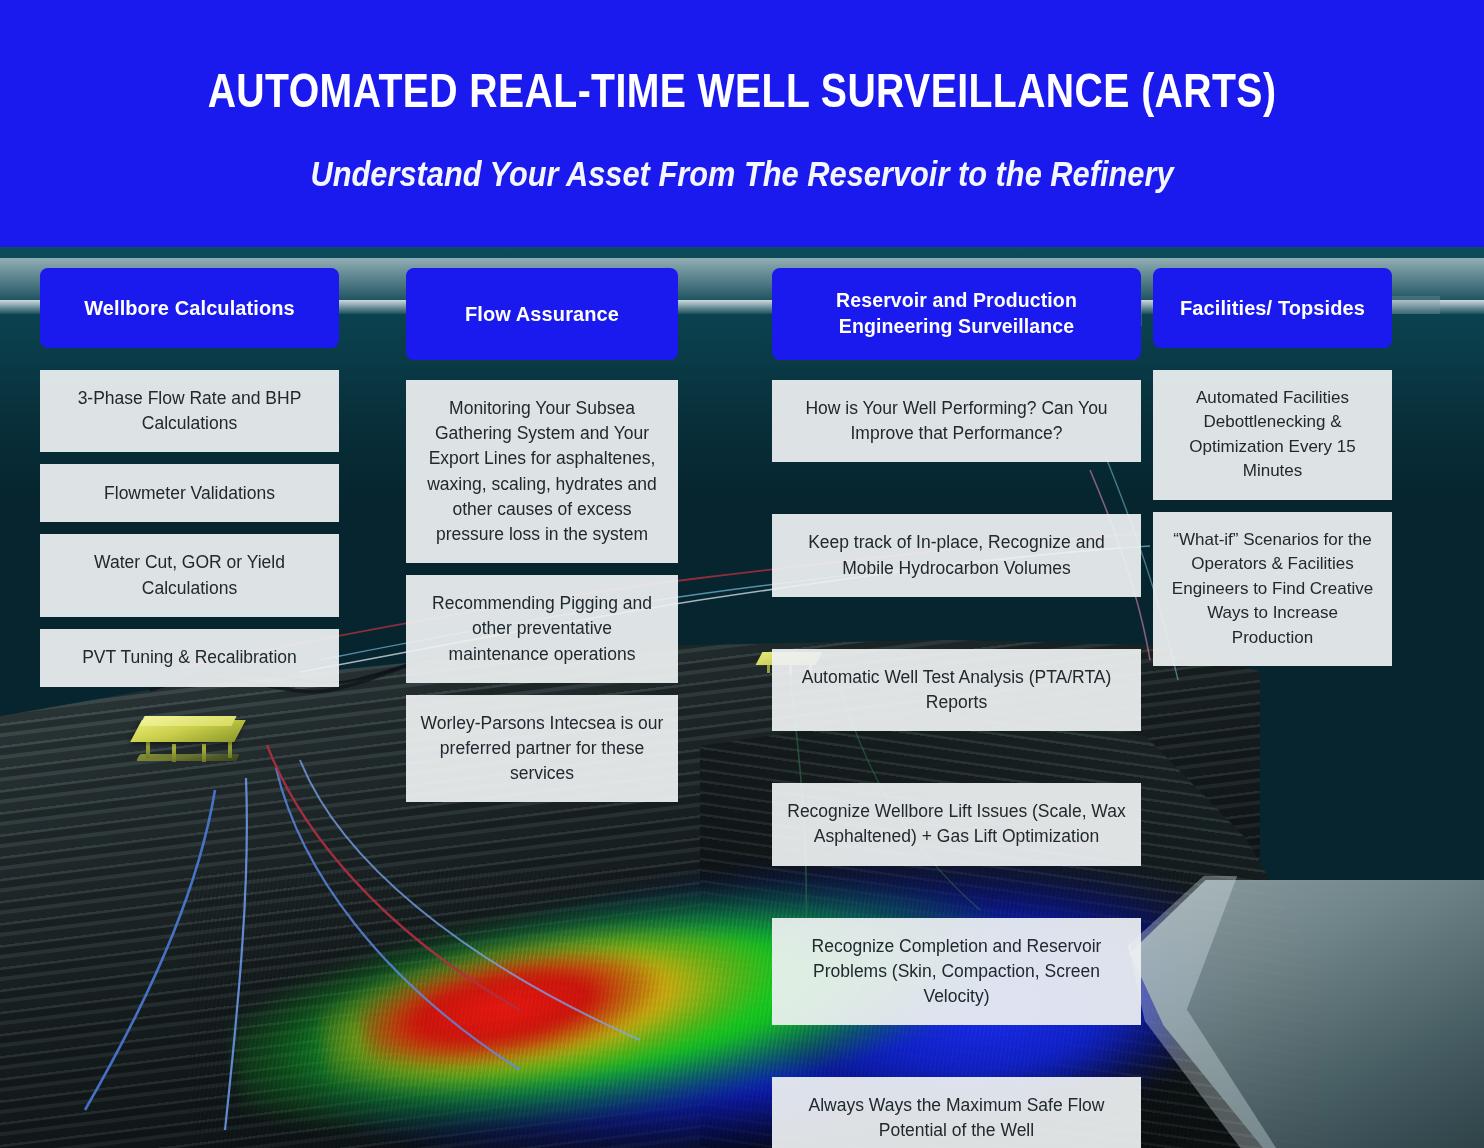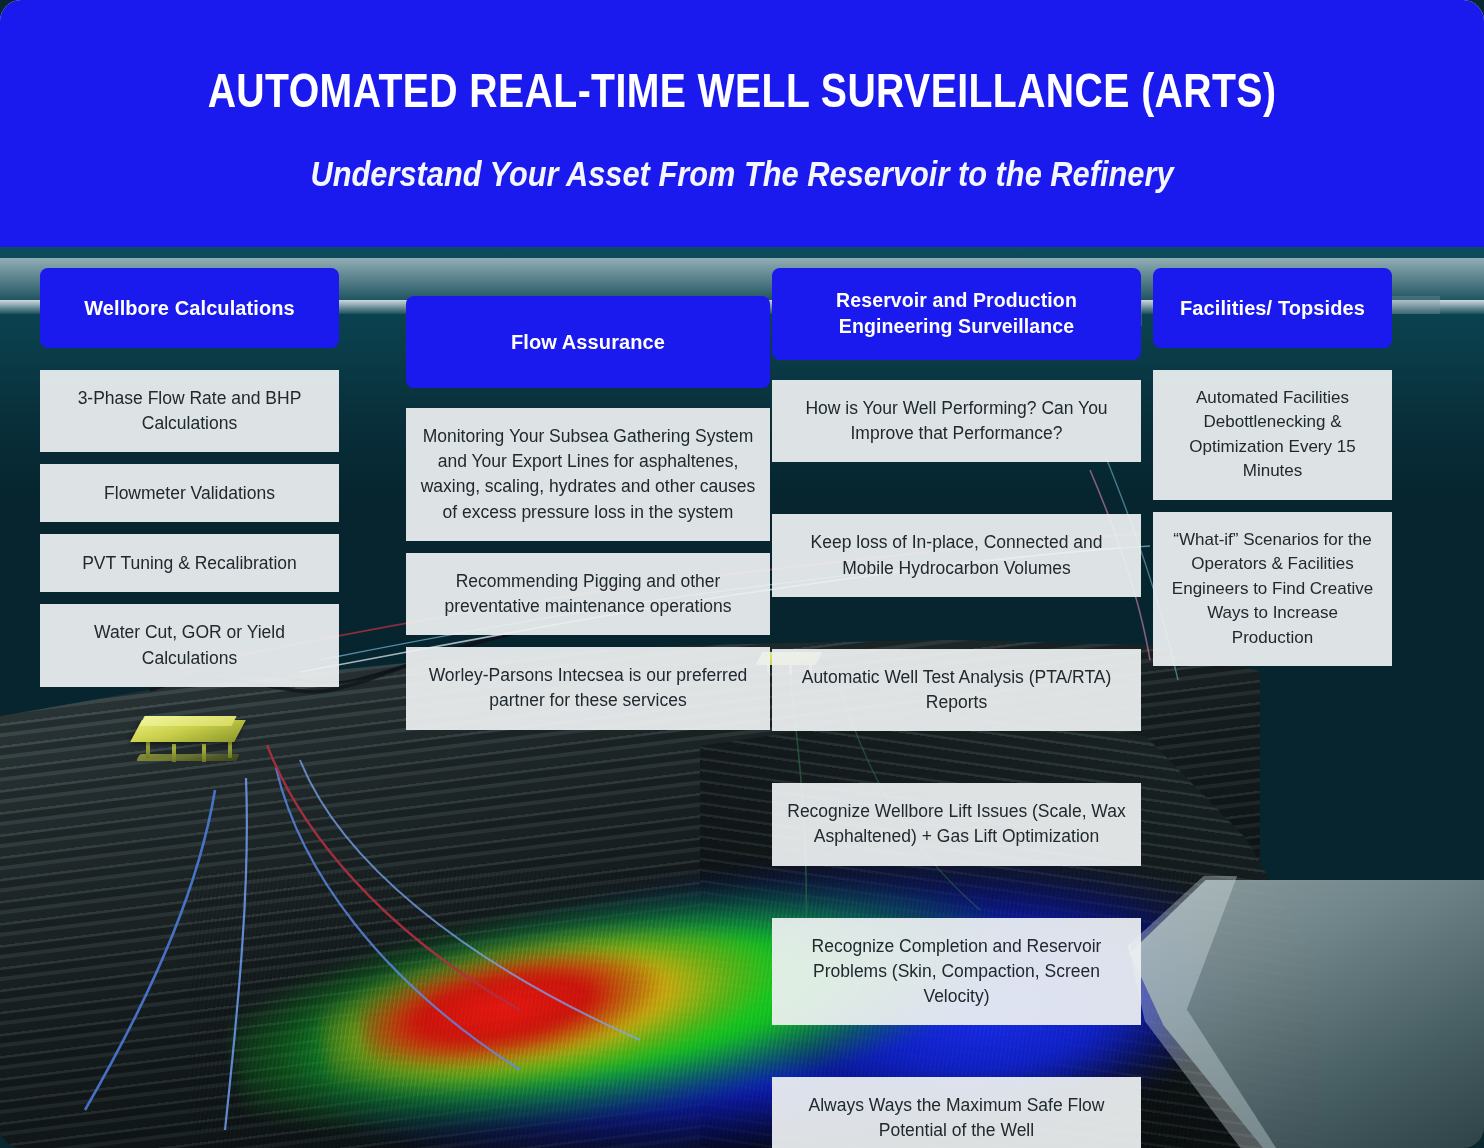--- a/index.html
+++ b/index.html
@@ -4,21 +4,21 @@
 <style>
   * { margin:0; padding:0; box-sizing:border-box; }
 
   body {
     width:1484px; height:1148px;
     font-family:"Liberation Sans", sans-serif;
     overflow:hidden; position:relative; background:#0a2730;
   }
 
   #infographic {
-    position:relative; width:1484px; height:1148px; overflow:hidden;border-radius:21px;
+    position:relative; width:1484px; height:1148px; overflow:hidden;
   }
 
   
   .bg-scene { position:absolute; inset:0; overflow:hidden; }
 
   
   .bg-water {
     position:absolute; left:0; top:0; width:1484px; height:1148px;
     background:
       linear-gradient(to bottom,
@@ -201,21 +201,21 @@
     font-size:35px; font-weight:bold; font-style:italic;
     transform:scaleX(.88); transform-origin:center;
     white-space:nowrap;
   }
 
   
   .columns { position:absolute; inset:0; z-index:10; }
 
   .column { position:absolute; top:268px; }
   .col-0 { left:40px;   width:299px; }
-  .col-1 { left:406px;  width:364px;margin-top:28px; }
+  .col-1 { left:406px;  width:272px; }
   .col-2 { left:772px;  width:369px; }
   .col-3 { left:1153px; width:239px; }
 
   .col-header {
     background:#1a1aee; border-radius:8px;
     color:#ffffff; text-align:center;
     font-family:"Liberation Sans Narrow","Liberation Sans", sans-serif;
     font-weight:bold; font-size:20px; line-height:1.32;
     display:flex; align-items:center; justify-content:center;
     padding:10px 12px; letter-spacing:.1px;
@@ -316,39 +316,39 @@
     <div class="sub-title">Understand Your Asset From The Reservoir to the Refinery</div>
   </div>
 
   <div class="columns">
 
     <div class="column col-0">
       <div class="col-header">Wellbore Calculations</div>
       <div class="cards">
         <div class="card">3-Phase Flow Rate and BHP Calculations</div>
         <div class="card">Flowmeter Validations</div>
+        <div class="card">Water Cut, GOR or Yield Calculations</div>
         <div class="card">PVT Tuning &amp; Recalibration</div>
-        <div class="card">Water Cut, GOR or Yield Calculations</div>
       </div>
     </div>
 
     <div class="column col-1">
       <div class="col-header">Flow Assurance</div>
       <div class="cards">
         <div class="card">Monitoring Your Subsea Gathering System and Your Export Lines for asphaltenes, waxing, scaling, hydrates and other causes of excess pressure loss in the system</div>
         <div class="card">Recommending Pigging and other preventative maintenance operations</div>
         <div class="card">Worley-Parsons Intecsea is our preferred partner for these services</div>
       </div>
     </div>
 
     <div class="column col-2">
       <div class="col-header">Reservoir and Production Engineering Surveillance</div>
       <div class="cards">
         <div class="card">How is Your Well Performing? Can You Improve that Performance?</div>
-        <div class="card">Keep loss of In-place, Connected and Mobile Hydrocarbon Volumes</div>
+        <div class="card">Keep track of In-place, Recognize and Mobile Hydrocarbon Volumes</div>
         <div class="card">Automatic Well Test Analysis (PTA/RTA) Reports</div>
         <div class="card">Recognize Wellbore Lift Issues (Scale, Wax Asphaltened) + Gas Lift Optimization</div>
         <div class="card">Recognize Completion and Reservoir Problems (Skin, Compaction, Screen Velocity)</div>
         <div class="card">Always Ways the Maximum Safe Flow Potential of the Well</div>
       </div>
     </div>
 
     <div class="column col-3">
       <div class="col-header">Facilities/ Topsides</div>
       <div class="cards">

